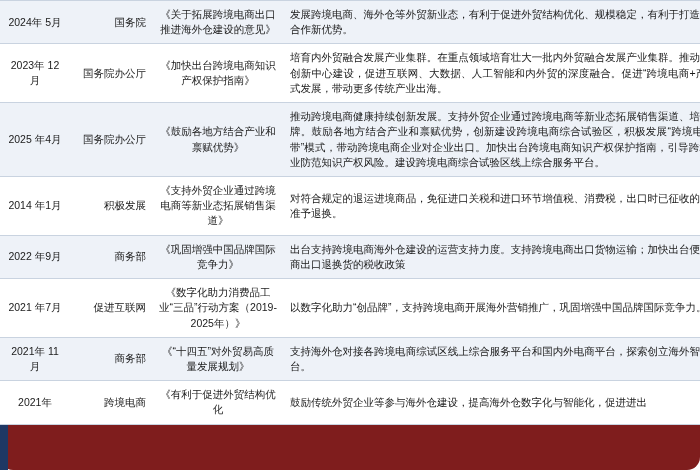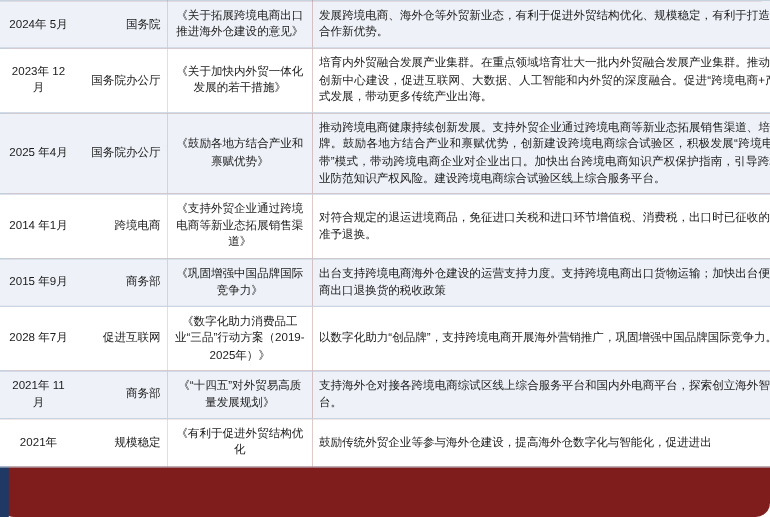--- a/index.html
+++ b/index.html
@@ -96,60 +96,60 @@
           <td class="col-date">2024年
 5月</td>
           <td class="col-org">国务院</td>
           <td class="col-title">《关于拓展跨境电商出口推进海外仓建设的意见》</td>
           <td class="col-content">发展跨境电商、海外仓等外贸新业态，有利于促进外贸结构优化、规模稳定，有利于打造国际经济合作新优势。</td>
         </tr>
         <tr class="row-plain">
           <td class="col-date">2023年
 12月</td>
           <td class="col-org">国务院办公厅</td>
-          <td class="col-title">《关于加快内外贸一体化发展的若干措施》</td>
+          <td class="col-title">《加快出台跨境电商知识产权保护指南》</td>
           <td class="col-content">培育内外贸融合发展产业集群。在重点领域培育壮大一批内外贸融合发展产业集群。推动商业科技创新中心建设，促进互联网、大数据、人工智能和内外贸的深度融合。促进“跨境电商+产业带”模式发展，带动更多传统产业出海。</td>
         </tr>
         <tr class="row-alt">
           <td class="col-date">2025
 年4月</td>
           <td class="col-org">国务院办公厅</td>
           <td class="col-title">《鼓励各地方结合产业和禀赋优势》</td>
           <td class="col-content">推动跨境电商健康持续创新发展。支持外贸企业通过跨境电商等新业态拓展销售渠道、培育自主品牌。鼓励各地方结合产业和禀赋优势，创新建设跨境电商综合试验区，积极发展“跨境电商+产业带”模式，带动跨境电商企业对企业出口。加快出台跨境电商知识产权保护指南，引导跨境电商企业防范知识产权风险。建设跨境电商综合试验区线上综合服务平台。</td>
         </tr>
         <tr class="row-plain">
           <td class="col-date">2014
 年1月</td>
-          <td class="col-org">跨境电商</td>
+          <td class="col-org">积极发展</td>
           <td class="col-title">《支持外贸企业通过跨境电商等新业态拓展销售渠道》</td>
           <td class="col-content">对符合规定的退运进境商品，免征进口关税和进口环节增值税、消费税，出口时已征收的出口关税准予退换。</td>
         </tr>
         <tr class="row-alt">
-          <td class="col-date">2015
+          <td class="col-date">2022
 年9月</td>
           <td class="col-org">商务部</td>
           <td class="col-title">《巩固增强中国品牌国际竞争力》</td>
           <td class="col-content">出台支持跨境电商海外仓建设的运营支持力度。支持跨境电商出口货物运输；加快出台便利跨境电商出口退换货的税收政策</td>
         </tr>
         <tr class="row-plain">
-          <td class="col-date">2028
+          <td class="col-date">2021
 年7月</td>
           <td class="col-org">促进互联网</td>
           <td class="col-title">《数字化助力消费品工业“三品”行动方案（2019-2025年）》</td>
           <td class="col-content">以数字化助力“创品牌”，支持跨境电商开展海外营销推广，巩固增强中国品牌国际竞争力。</td>
         </tr>
         <tr class="row-alt">
           <td class="col-date">2021年
 11月</td>
           <td class="col-org">商务部</td>
           <td class="col-title">《“十四五”对外贸易高质量发展规划》</td>
           <td class="col-content">支持海外仓对接各跨境电商综试区线上综合服务平台和国内外电商平台，探索创立海外智慧物流平台。</td>
         </tr>
         <tr class="row-plain">
           <td class="col-date">2021年</td>
-          <td class="col-org">规模稳定</td>
+          <td class="col-org">跨境电商</td>
           <td class="col-title">《有利于促进外贸结构优化</td>
           <td class="col-content">鼓励传统外贸企业等参与海外仓建设，提高海外仓数字化与智能化，促进进出</td>
         </tr>
       </tbody>
     </table>
   </div>
 </div>
 
 </body></html>

